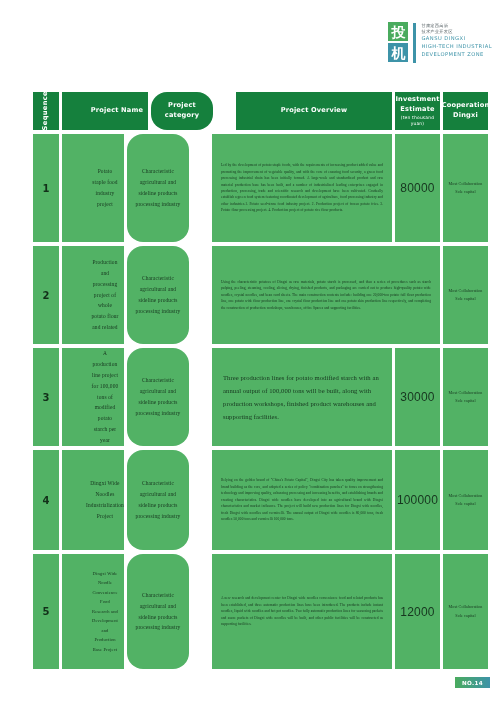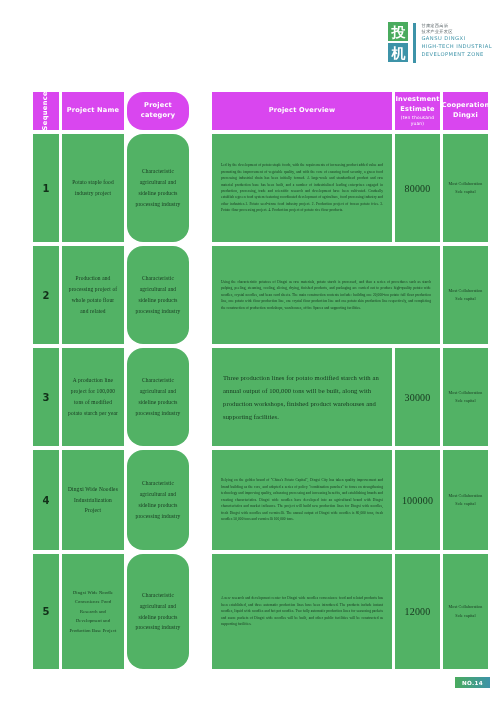--- a/index.html
+++ b/index.html
@@ -86,21 +86,21 @@
     left: 33px;
     top: 92px;
     width: 455px;
   }
   .t-row {
     display: flex;
     gap: 3px;
     margin-bottom: 4px;
   }
   .t-head .cell {
-    background: #d946ef;
+    background: #15803d;
     color: #ffffff;
     font-family: "DejaVu Sans", sans-serif;
     font-weight: bold;
     font-size: 6.6px;
     line-height: 1.45;
     display: flex;
     align-items: center;
     justify-content: center;
     text-align: center;
     height: 38px;
@@ -111,21 +111,21 @@
     color: #17361f;
     display: flex;
     align-items: center;
     justify-content: center;
     text-align: center;
     box-sizing: border-box;
   }
 
   
   .c-seq   { width: 26px;  flex: 0 0 26px; }
-  .c-name  { width: 62px;  flex: 0 0 62px; }
+  .c-name  { width: 62px;  flex: 0 0 62px; padding-left: 24px; }
   .c-cat   { width: 62px;  flex: 0 0 62px; border-radius: 16px; }
   .c-ov    { flex: 1 1 auto; margin-left: 20px; }
   .c-inv   { width: 45px;  flex: 0 0 45px; }
   .c-coop  { width: 45px;  flex: 0 0 45px; }
 
   .head-seq span {
     writing-mode: vertical-rl;
     transform: rotate(180deg);
     letter-spacing: 0.4px;
   }
@@ -166,22 +166,22 @@
     width: 100%;
     box-sizing: border-box;
   }
   .ov-txt.big {
     font-size: 6.6px;
     line-height: 2.0;
     text-align: left;
     padding: 6px 11px;
   }
   .inv-txt {
-    font-family: Liberation Serif, serif;
-    font-size: 10px;
+    font-family: Liberation Sans, sans-serif;
+    font-size: 12px;
     letter-spacing: 0.2px;
   }
   .coop-txt {
     font-size: 4.1px;
     line-height: 2.0;
     letter-spacing: 0.1px;
     padding: 3px 2px;
   }
 
   

